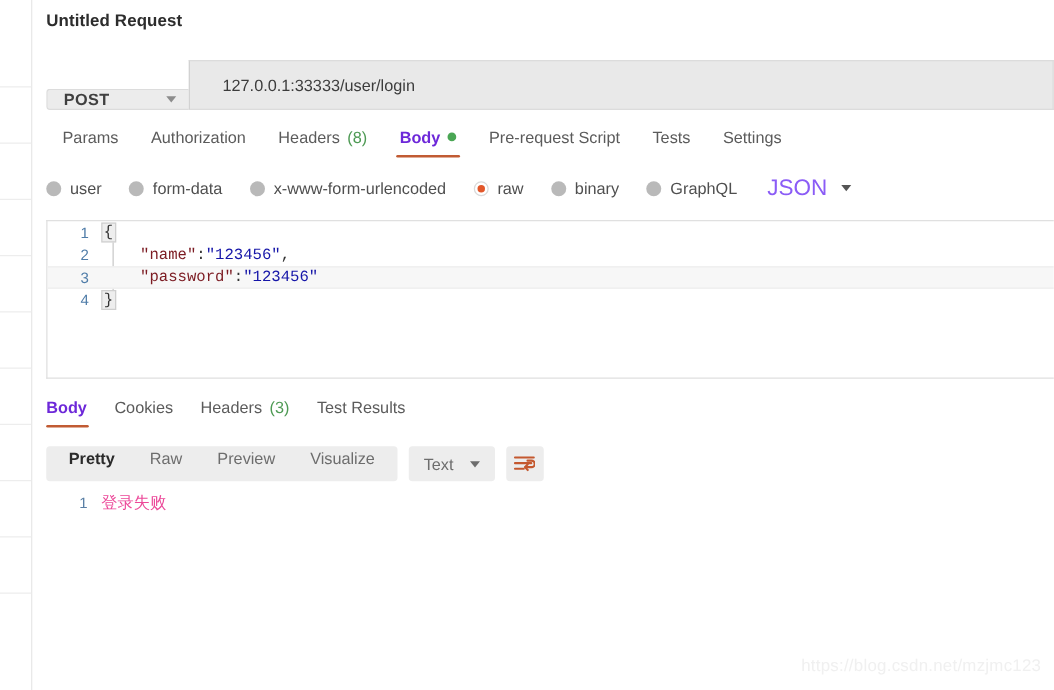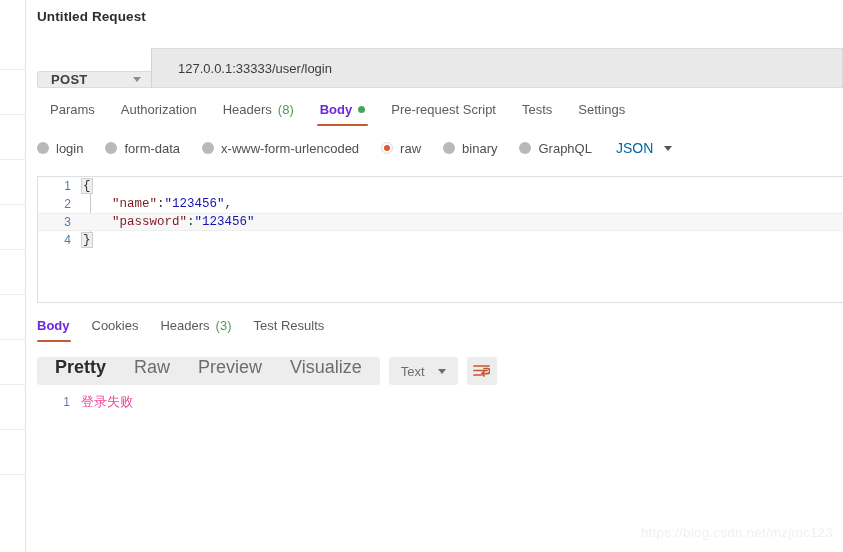--- a/index.html
+++ b/index.html
@@ -171,21 +171,21 @@
     border-radius: 50%;
     background: #e2572a;
   }
   #json-select {
     display: flex;
     align-items: center;
     gap: 11px;
     margin-left: 2px;
     cursor: pointer;
   }
-  #json-select .jlabel { color: #0369a1; font-size: 14px; }
+  #json-select .jlabel { color: #8b5cf6; font-size: 18px; }
   #json-select .caret { border-top-color: #555; }
 
   
   #editor {
     position: absolute;
     left: 11px; top: 176px;
     right: 0;
     height: 127px;
     background: #ffffff;
     border: 1px solid #e0e0e0;
@@ -261,21 +261,21 @@
     border-radius: 3px;
     height: 28px;
     display: flex;
     align-items: center;
     padding: 0 4px;
   }
   .vbtn {
     padding: 0 14px;
     height: 36px;
     line-height: 28px;
-    font-size: 18px;
+    font-size: 13px;
     color: #6d6d6d;
     cursor: pointer;
     white-space: nowrap;
   }
   .vbtn.active { color: #2b2b2b; font-weight: bold; }
   #fmt-select {
     background: #ededed;
     border-radius: 3px;
     height: 28px;
     display: flex;
@@ -373,21 +373,21 @@
       <span>Tests</span>
     </div>
     <div class="rtab">
       <span>Settings</span>
     </div>
   </div>
 
   <div id="body-types">
     <div class="bt">
       <span class="radio"></span>
-      <span>login</span>
+      <span>user</span>
     </div>
     <div class="bt">
       <span class="radio"></span>
       <span>form-data</span>
     </div>
     <div class="bt">
       <span class="radio"></span>
       <span>x-www-form-urlencoded</span>
     </div>
     <div class="bt">

